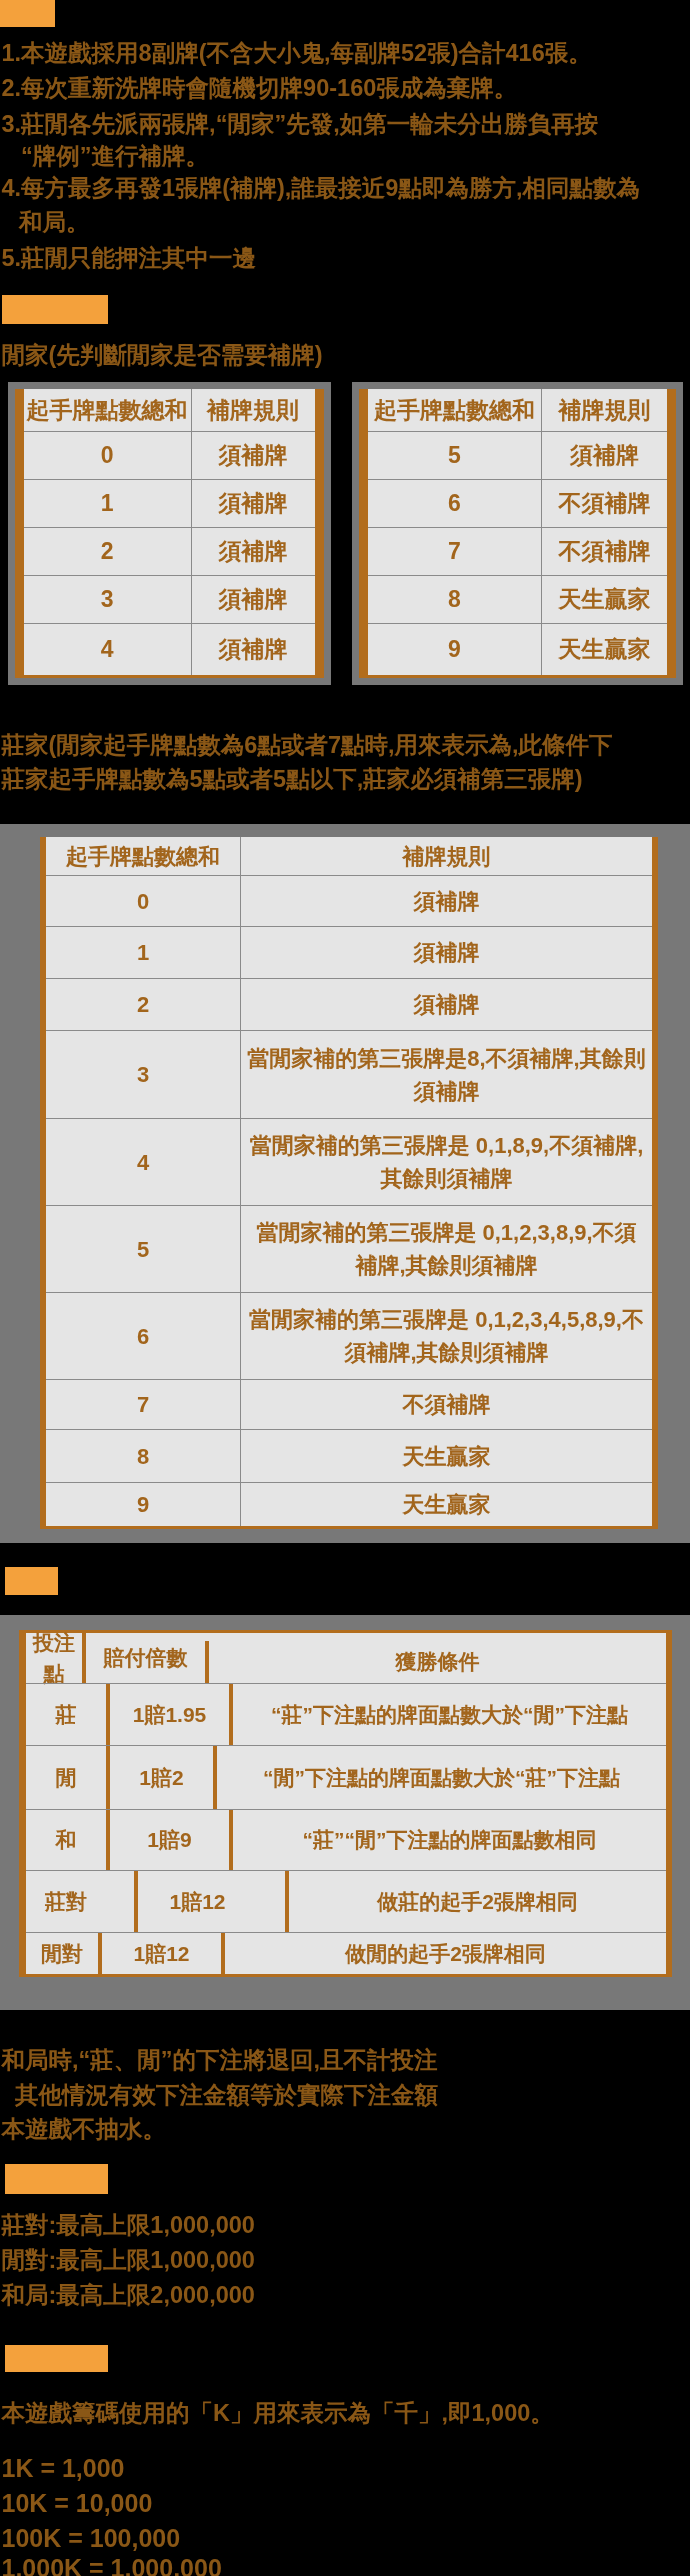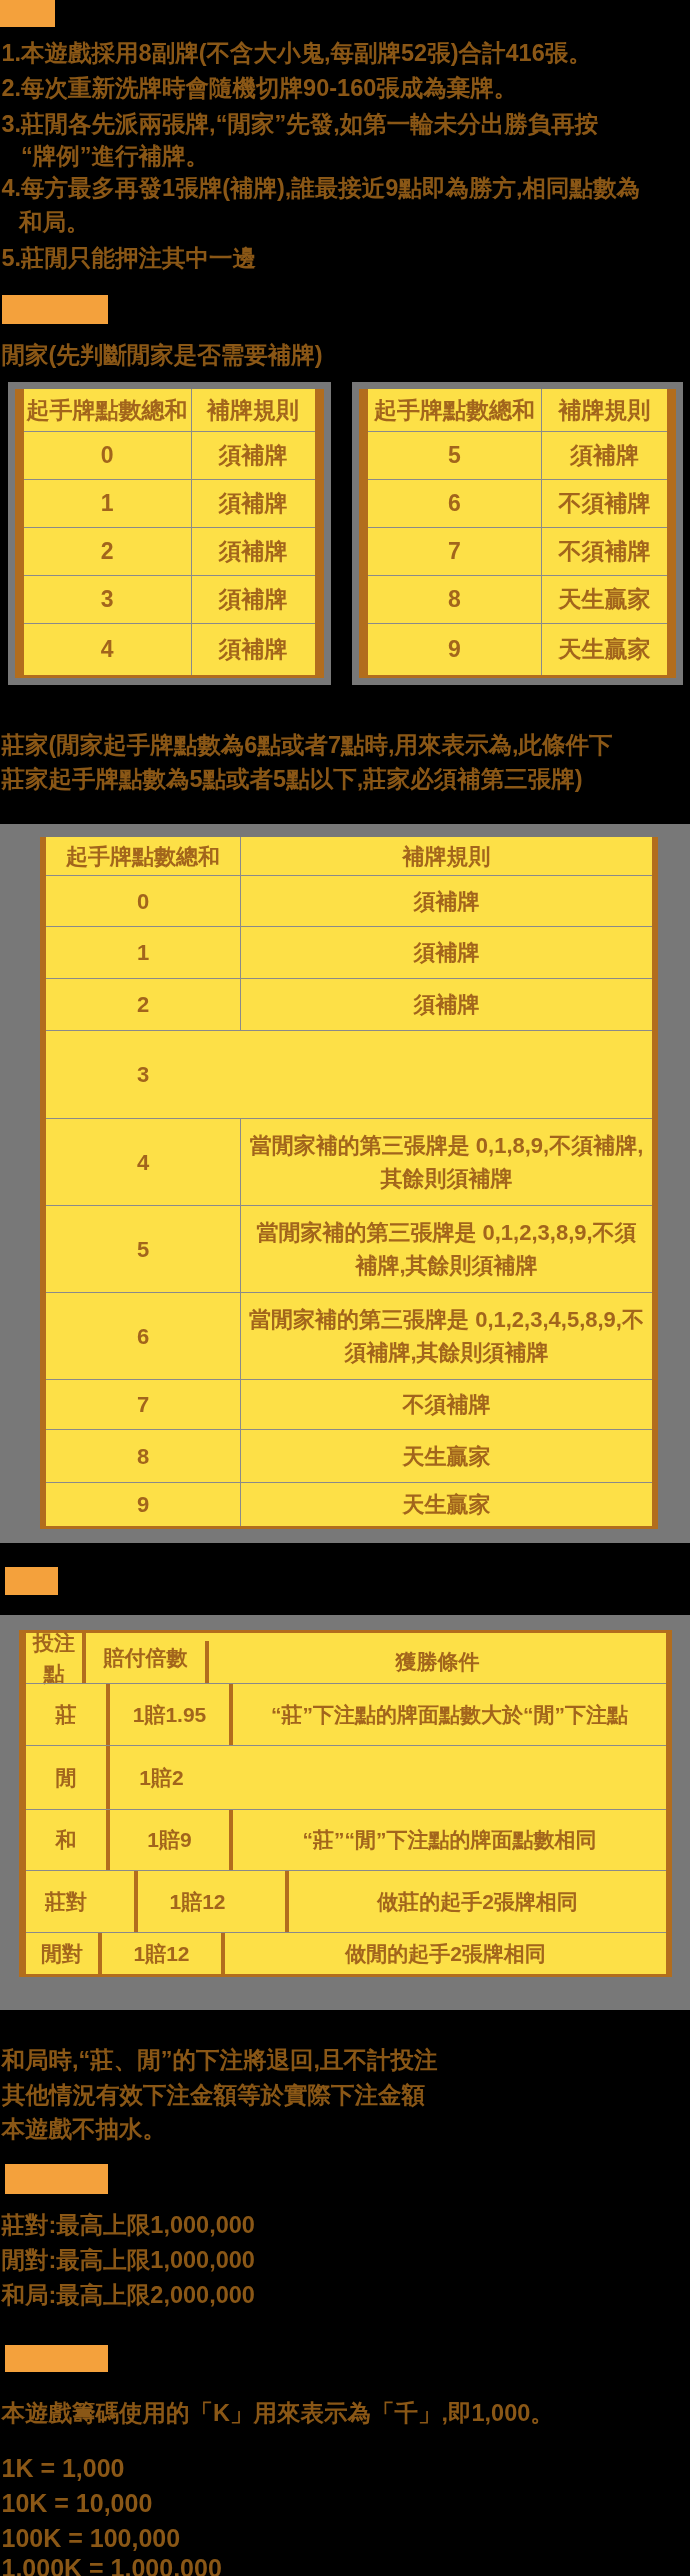--- a/index.html
+++ b/index.html
@@ -2,21 +2,21 @@
 <html style="font-size:12px"><head>
 <meta charset="utf-8">
 <style>
   html,body{margin:0;padding:0;}
   body{
     width:691px;height:2576px;position:relative;overflow:hidden;
     background:#000;font-family:"Liberation Sans",sans-serif;font-weight:bold;
   }
   .badge{position:absolute;background:#f4a13c;}
   .txt{position:absolute;color:#8a5716;font-size:23.5px;white-space:nowrap;letter-spacing:0px;line-height:1.2;}
-  .tblwrap{position:absolute;background:#fde047;box-sizing:border-box;}
+  .tblwrap{position:absolute;background:#e5e5e5;box-sizing:border-box;}
   .inner{box-sizing:border-box;height:100%;display:flex;flex-direction:column;}
   .trow{display:flex;box-sizing:border-box;}
   .sep{border-top:1.5px solid #8a8a8a;}
   .tcell{box-sizing:border-box;display:flex;align-items:center;justify-content:center;
          color:#a2651c;font-size:23px;text-align:center;line-height:1.5;}
   .csep{border-left:1.5px solid #8a8a8a;}
   
   .tblA{border:7.6px solid #787878;}
   .tblA .inner{border-left:9px solid #b26d1d;border-right:9px solid #b26d1d;border-bottom:3.8px solid #b26d1d;}
   
@@ -122,20 +122,21 @@
     <div class="trow sep" style="height:52px;">
       <div class="tcell" style="width:194px;">1</div>
       <div class="tcell csep wrapcell" style="flex:1;">須補牌</div>
     </div>
     <div class="trow sep" style="height:52px;">
       <div class="tcell" style="width:194px;">2</div>
       <div class="tcell csep wrapcell" style="flex:1;">須補牌</div>
     </div>
     <div class="trow sep" style="height:88px;">
       <div class="tcell" style="width:194px;">3</div>
+      <div class="tcell csep wrapcell" style="flex:1;">當閒家補的第三張牌是8,不須補牌,其餘則須補牌</div>
     </div>
     <div class="trow sep" style="height:87px;">
       <div class="tcell" style="width:194px;">4</div>
       <div class="tcell csep wrapcell" style="flex:1;">當閒家補的第三張牌是 0,1,8,9,不須補牌,其餘則須補牌</div>
     </div>
     <div class="trow sep" style="height:87px;">
       <div class="tcell" style="width:194px;">5</div>
       <div class="tcell csep wrapcell" style="flex:1;">當閒家補的第三張牌是 0,1,2,3,8,9,不須補牌,其餘則須補牌</div>
     </div>
     <div class="trow sep" style="height:87px;">
@@ -167,41 +168,42 @@
       <div class="tcell hcell ocsep" style="flex:1;margin-top:8px;">獲勝條件</div>
     </div>
     <div class="trow sep" style="height:62px;">
       <div class="tcell" style="width:80px;">莊</div>
       <div class="tcell ocsep" style="width:123px;">1賠1.95</div>
       <div class="tcell ocsep wrapcell" style="flex:1;">“莊”下注點的牌面點數大於“閒”下注點</div>
     </div>
     <div class="trow sep" style="height:64px;">
       <div class="tcell" style="width:80px;">閒</div>
       <div class="tcell ocsep" style="width:107px;">1賠2</div>
+      <div class="tcell ocsep wrapcell" style="flex:1;">“閒”下注點的牌面點數大於“莊”下注點</div>
     </div>
     <div class="trow sep" style="height:61px;">
       <div class="tcell" style="width:80px;">和</div>
       <div class="tcell ocsep" style="width:123px;">1賠9</div>
       <div class="tcell ocsep wrapcell" style="flex:1;">“莊”“閒”下注點的牌面點數相同</div>
     </div>
     <div class="trow sep" style="height:62px;gap:28px;">
       <div class="tcell" style="width:80px;">莊對</div>
       <div class="tcell ocsep" style="width:123px;">1賠12</div>
       <div class="tcell ocsep wrapcell" style="flex:1;">做莊的起手2張牌相同</div>
     </div>
     <div class="trow sep" style="flex:1;">
       <div class="tcell" style="width:72px;">閒對</div>
       <div class="tcell ocsep" style="width:123px;">1賠12</div>
       <div class="tcell ocsep wrapcell" style="flex:1;">做閒的起手2張牌相同</div>
     </div>
   </div>
 </div>
 
 <div class="txt" style="left:1.5px;top:2046px;">和局時,“莊、閒”的下注將退回,且不計投注</div>
-<div class="txt" style="left:2px;top:2081px;">其他情況有效下注金額等於實際下注金額</div>
+<div class="txt" style="left:15px;top:2081px;">其他情況有效下注金額等於實際下注金額</div>
 <div class="txt" style="left:1.5px;top:2115px;">本遊戲不抽水。</div>
 
 <div class="badge" style="left:4.5px;top:2164px;width:103px;height:29.5px;"></div>
 
 <div class="txt" style="left:1.5px;top:2211px;">莊對:最高上限1,000,000</div>
 <div class="txt" style="left:1.5px;top:2246px;">閒對:最高上限1,000,000</div>
 <div class="txt" style="left:1.5px;top:2281px;">和局:最高上限2,000,000</div>
 
 <div class="badge" style="left:4.5px;top:2345px;width:103px;height:27px;"></div>
 

